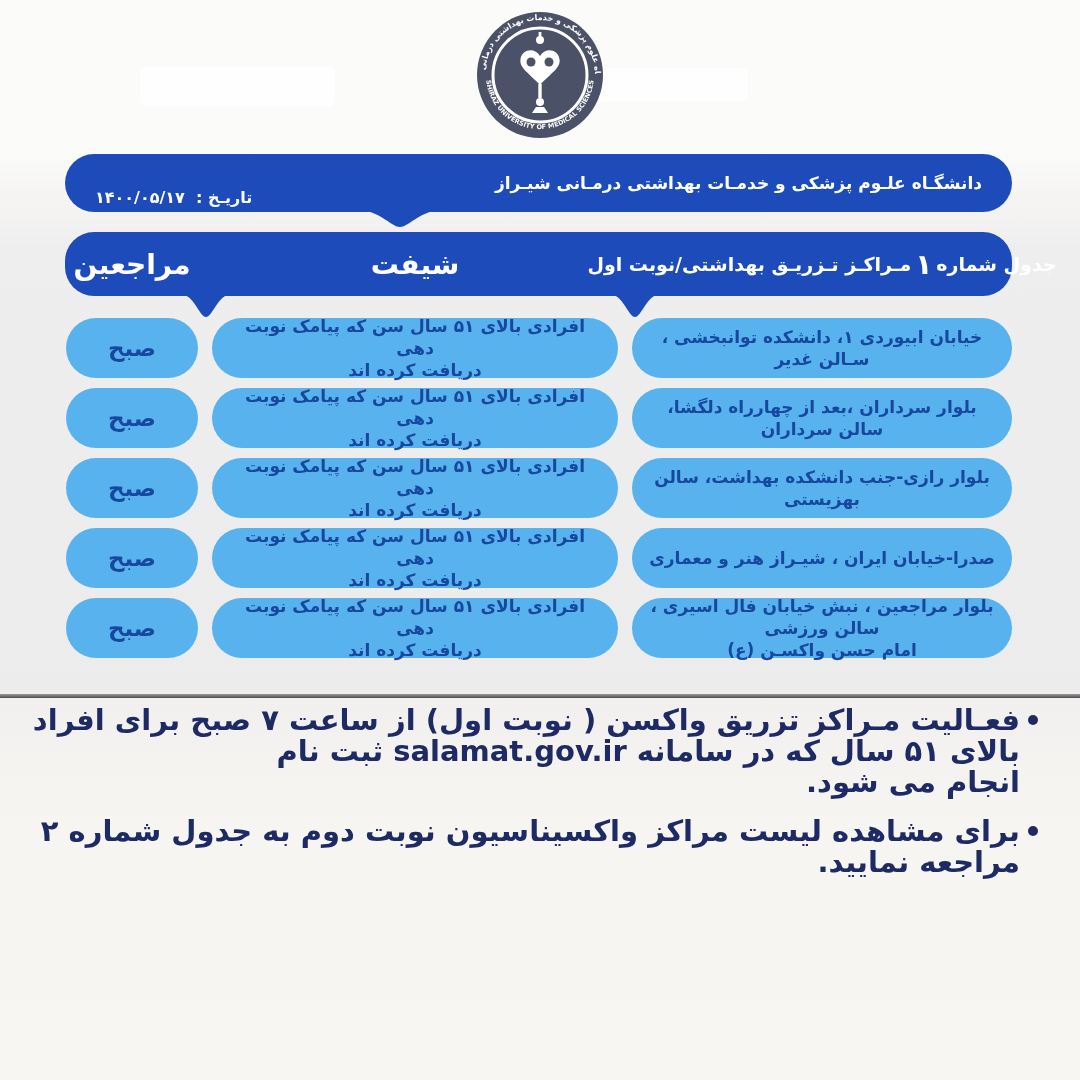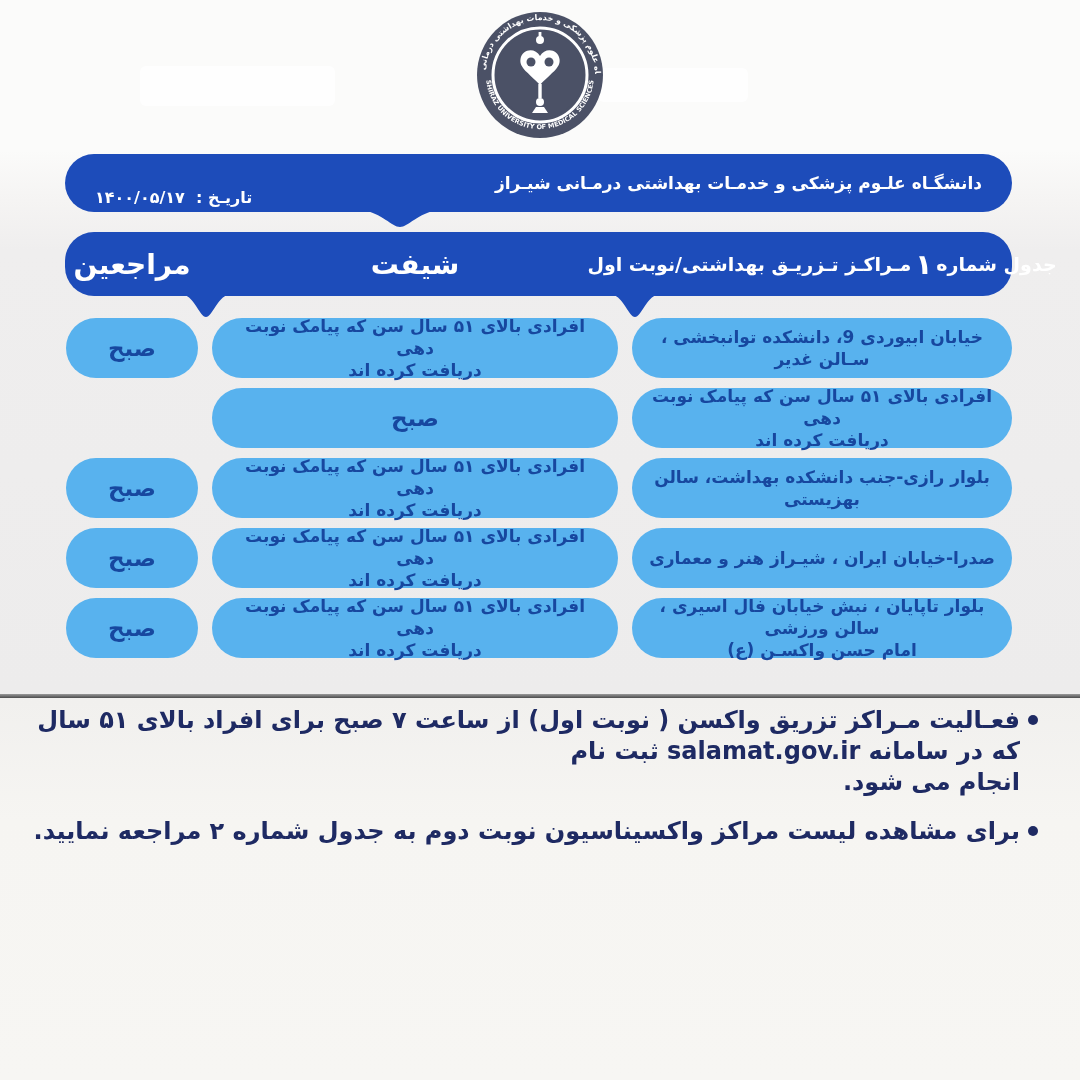--- a/index.html
+++ b/index.html
@@ -59,21 +59,21 @@
   }
   .pill .line{display:block;font-size:17px;line-height:22px;}
   .pill.shift-pill .line{font-size:23px;}
 
   
   .divider{position:absolute;left:0;top:694px;width:1080px;height:4px;
     background:linear-gradient(180deg,#9a9a9a,#4c4c4c);}
 
   
   .note{position:absolute;left:30px;right:60px;direction:rtl;color:#1e2a63;}
-  .note .nline{display:block;font-size:24px;line-height:31px;font-weight:bold;}
+  .note .nline{display:block;font-size:29px;line-height:31px;font-weight:bold;}
   .bullet{
     position:absolute;right:-18px;top:10px;width:10px;height:10px;border-radius:50%;
     background:#1e2a63;
   }
   .note1{top:705px;}
   .note2{top:816px;}
 </style>
 </head>
 <body>
 
@@ -127,33 +127,37 @@
   </div>
   <svg class="tail" style="left:183px;top:294px;" width="46" height="23" viewBox="0 0 46 23">
     <path d="M0,0 H46 C34,4 29,23 23,23 C17,23 12,4 0,0 Z" fill="#1d4cba"></path>
   </svg>
   <svg class="tail" style="left:612px;top:294px;" width="46" height="23" viewBox="0 0 46 23">
     <path d="M0,0 H46 C34,4 29,23 23,23 C17,23 12,4 0,0 Z" fill="#1d4cba"></path>
   </svg>
 
   <div class="row grid3" style="top:318px">
     <div class="pill loc-pill">
-      <span class="line">خیابان ابیوردی 9، دانشکده توانبخشی ، سـالن غدیر</span>
+      <span class="line">خیابان ابیوردی ۱، دانشکده توانبخشی ، سـالن غدیر</span>
       <span class="line"></span>
     </div>
     <div class="pill pat-pill">
       <span class="line">افرادی بالای  ۵۱ سال سن که پیامک نوبت دهی</span>
       <span class="line">دریافت کرده اند</span>
     </div>
     <div class="pill shift-pill">
       <span class="line">صبح</span>
     </div>
   </div>
 
   <div class="row grid3" style="top:388px">
+    <div class="pill loc-pill">
+      <span class="line">بلوار سرداران ،بعد از چهارراه دلگشا، سالن سرداران</span>
+      <span class="line"></span>
+    </div>
     <div class="pill pat-pill">
       <span class="line">افرادی بالای  ۵۱ سال سن که پیامک نوبت دهی</span>
       <span class="line">دریافت کرده اند</span>
     </div>
     <div class="pill shift-pill">
       <span class="line">صبح</span>
     </div>
   </div>
 
   <div class="row grid3" style="top:458px">
@@ -179,21 +183,21 @@
       <span class="line">افرادی بالای  ۵۱ سال سن که پیامک نوبت دهی</span>
       <span class="line">دریافت کرده اند</span>
     </div>
     <div class="pill shift-pill">
       <span class="line">صبح</span>
     </div>
   </div>
 
   <div class="row grid3" style="top:598px">
     <div class="pill loc-pill">
-      <span class="line">بلوار تاپایان ، نبش خیابان فال اسیری ، سالن ورزشی</span>
+      <span class="line">بلوار مراجعین ، نبش خیابان فال اسیری ، سالن ورزشی</span>
       <span class="line">امام حسن  واکسـن (ع)</span>
     </div>
     <div class="pill pat-pill">
       <span class="line">افرادی بالای  ۵۱ سال سن که پیامک نوبت دهی</span>
       <span class="line">دریافت کرده اند</span>
     </div>
     <div class="pill shift-pill">
       <span class="line">صبح</span>
     </div>
   </div>

